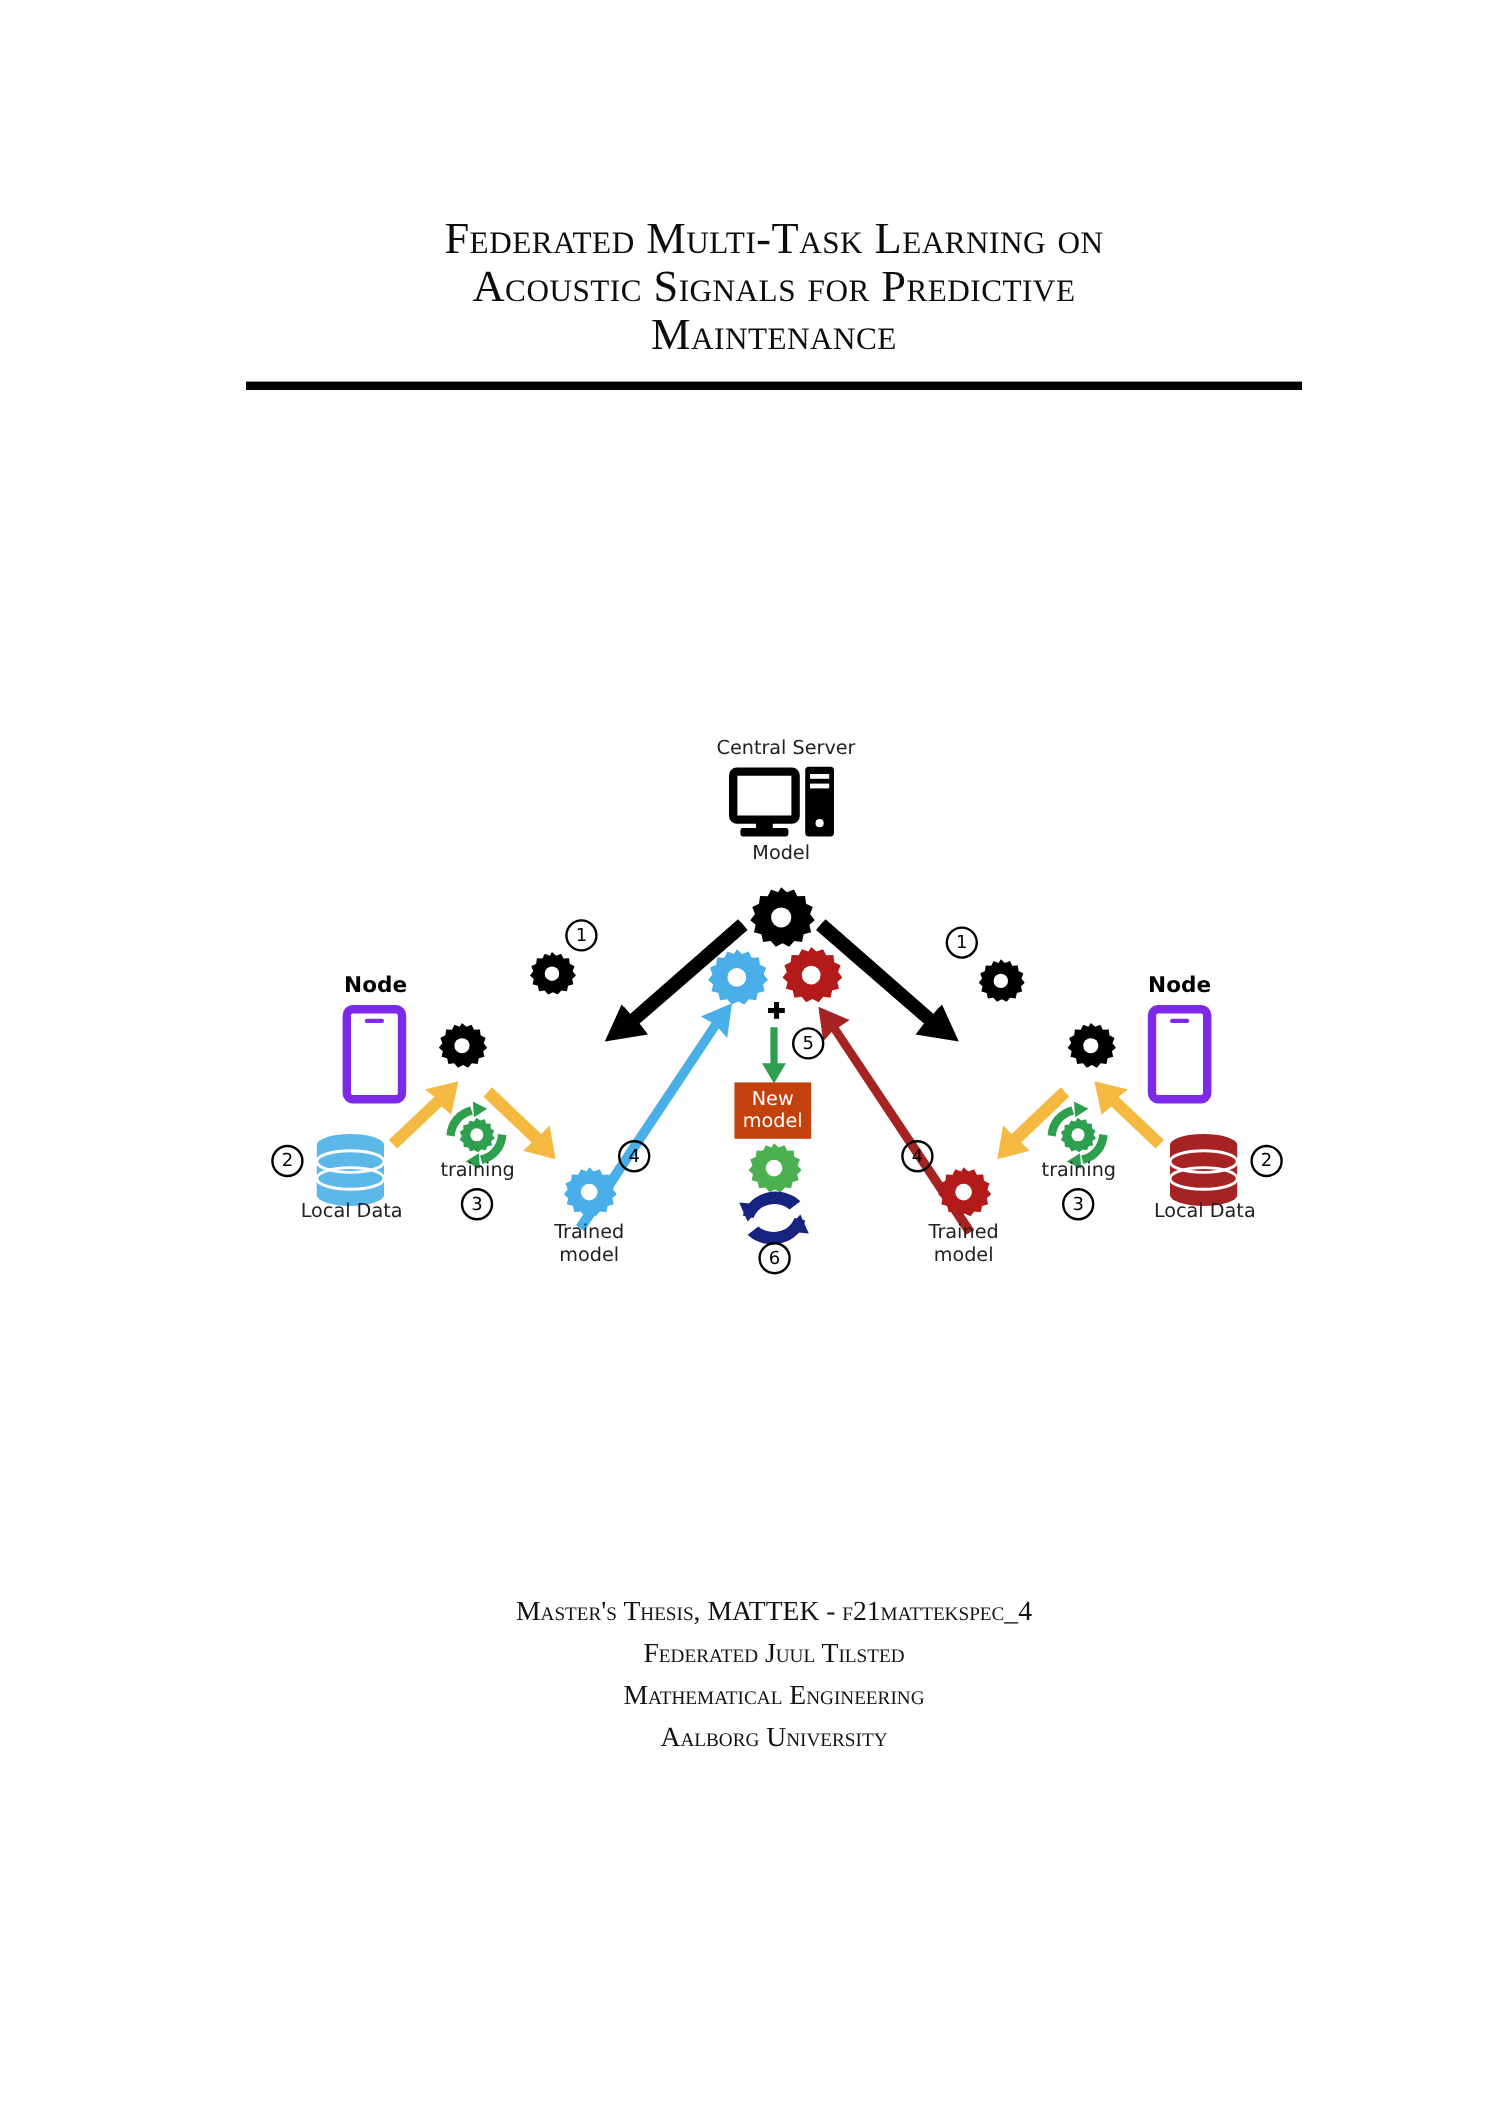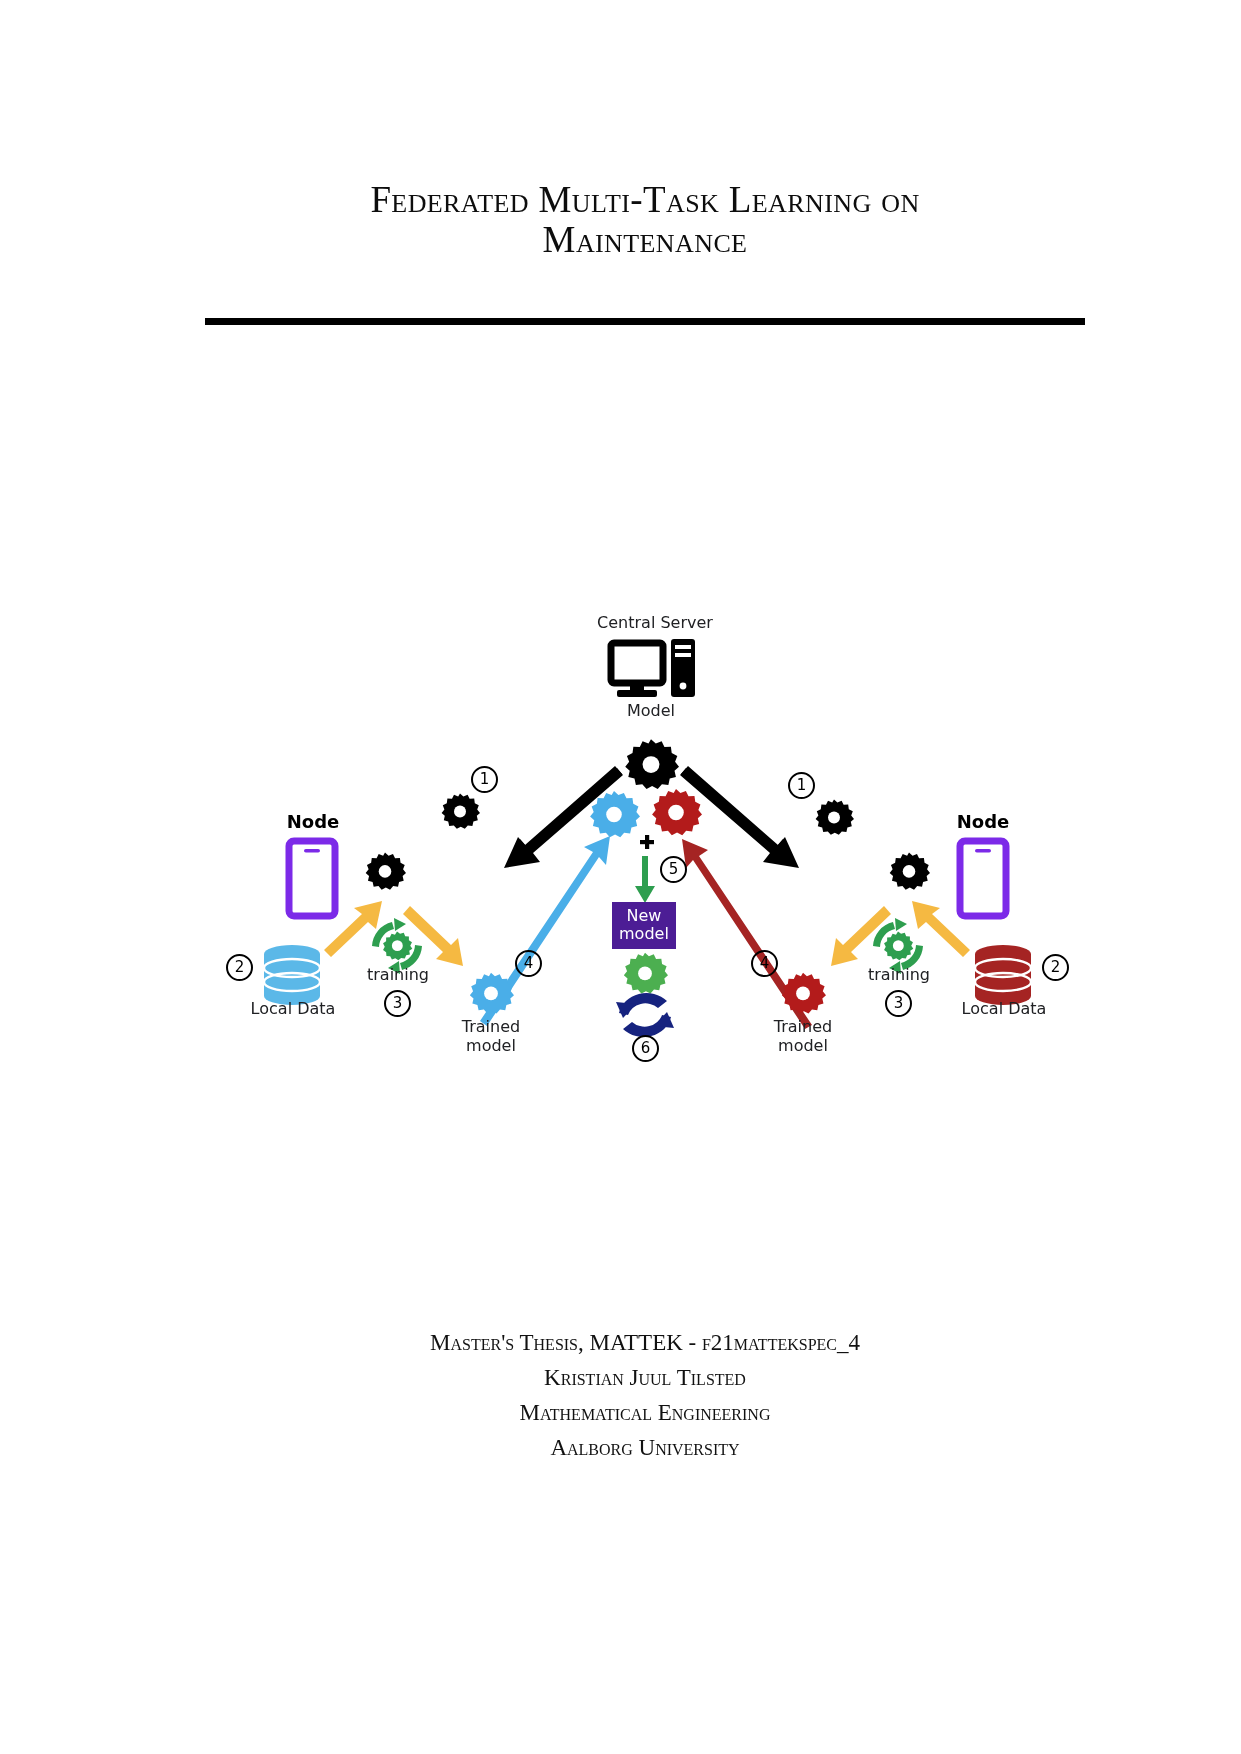--- a/index.html
+++ b/index.html
@@ -74,21 +74,21 @@
   }
   .fig-label.bold {
     font-weight: bold;
     font-size: 18px;
     color: #000000;
   }
 
   
   .newmodel-chip {
     position: absolute;
-    background: #4c1d95;
+    background: #c2410c;
     color: #ffffff;
     padding: 5px 7px 6px 7px;
     font-family: "DejaVu Sans", "Liberation Sans", sans-serif;
     font-size: 16px;
     line-height: 1.13;
     text-align: center;
     white-space: nowrap;
   }
 
   
@@ -123,20 +123,21 @@
     color: #111111;
     margin: 0;
     white-space: nowrap;
   }
 </style>
 </head>
 <body>
 
 <div class="title-block">
   <div class="doc-title">Federated Multi-Task Learning on</div>
+  <div class="doc-title">Acoustic Signals for Predictive</div>
   <div class="doc-title">Maintenance</div>
 </div>
 <div class="title-rule"></div>
 
 <div class="figure-wrap">
 
   <div class="figure-canvas">
     <svg width="870" height="440" viewBox="0 0 870 440" xmlns="http://www.w3.org/2000/svg">
       <defs>
 
@@ -300,16 +301,16 @@
 
   <div class="step-badge" style="left:303px; top:352px;">4</div>
   <div class="step-badge" style="left:539px; top:352px;">4</div>
 
   <div class="step-badge" style="left:448px; top:258px;">5</div>
   <div class="step-badge" style="left:420px; top:437px;">6</div>
 </div>
 
 <div class="footer-block">
   <div class="footer-line">Master's Thesis, MATTEK - f21mattekspec_4</div>
-  <div class="footer-line">Kristian Juul Tilsted</div>
+  <div class="footer-line">Federated Juul Tilsted</div>
   <div class="footer-line">Mathematical Engineering</div>
   <div class="footer-line">Aalborg University</div>
 </div>
 
 </body></html>

